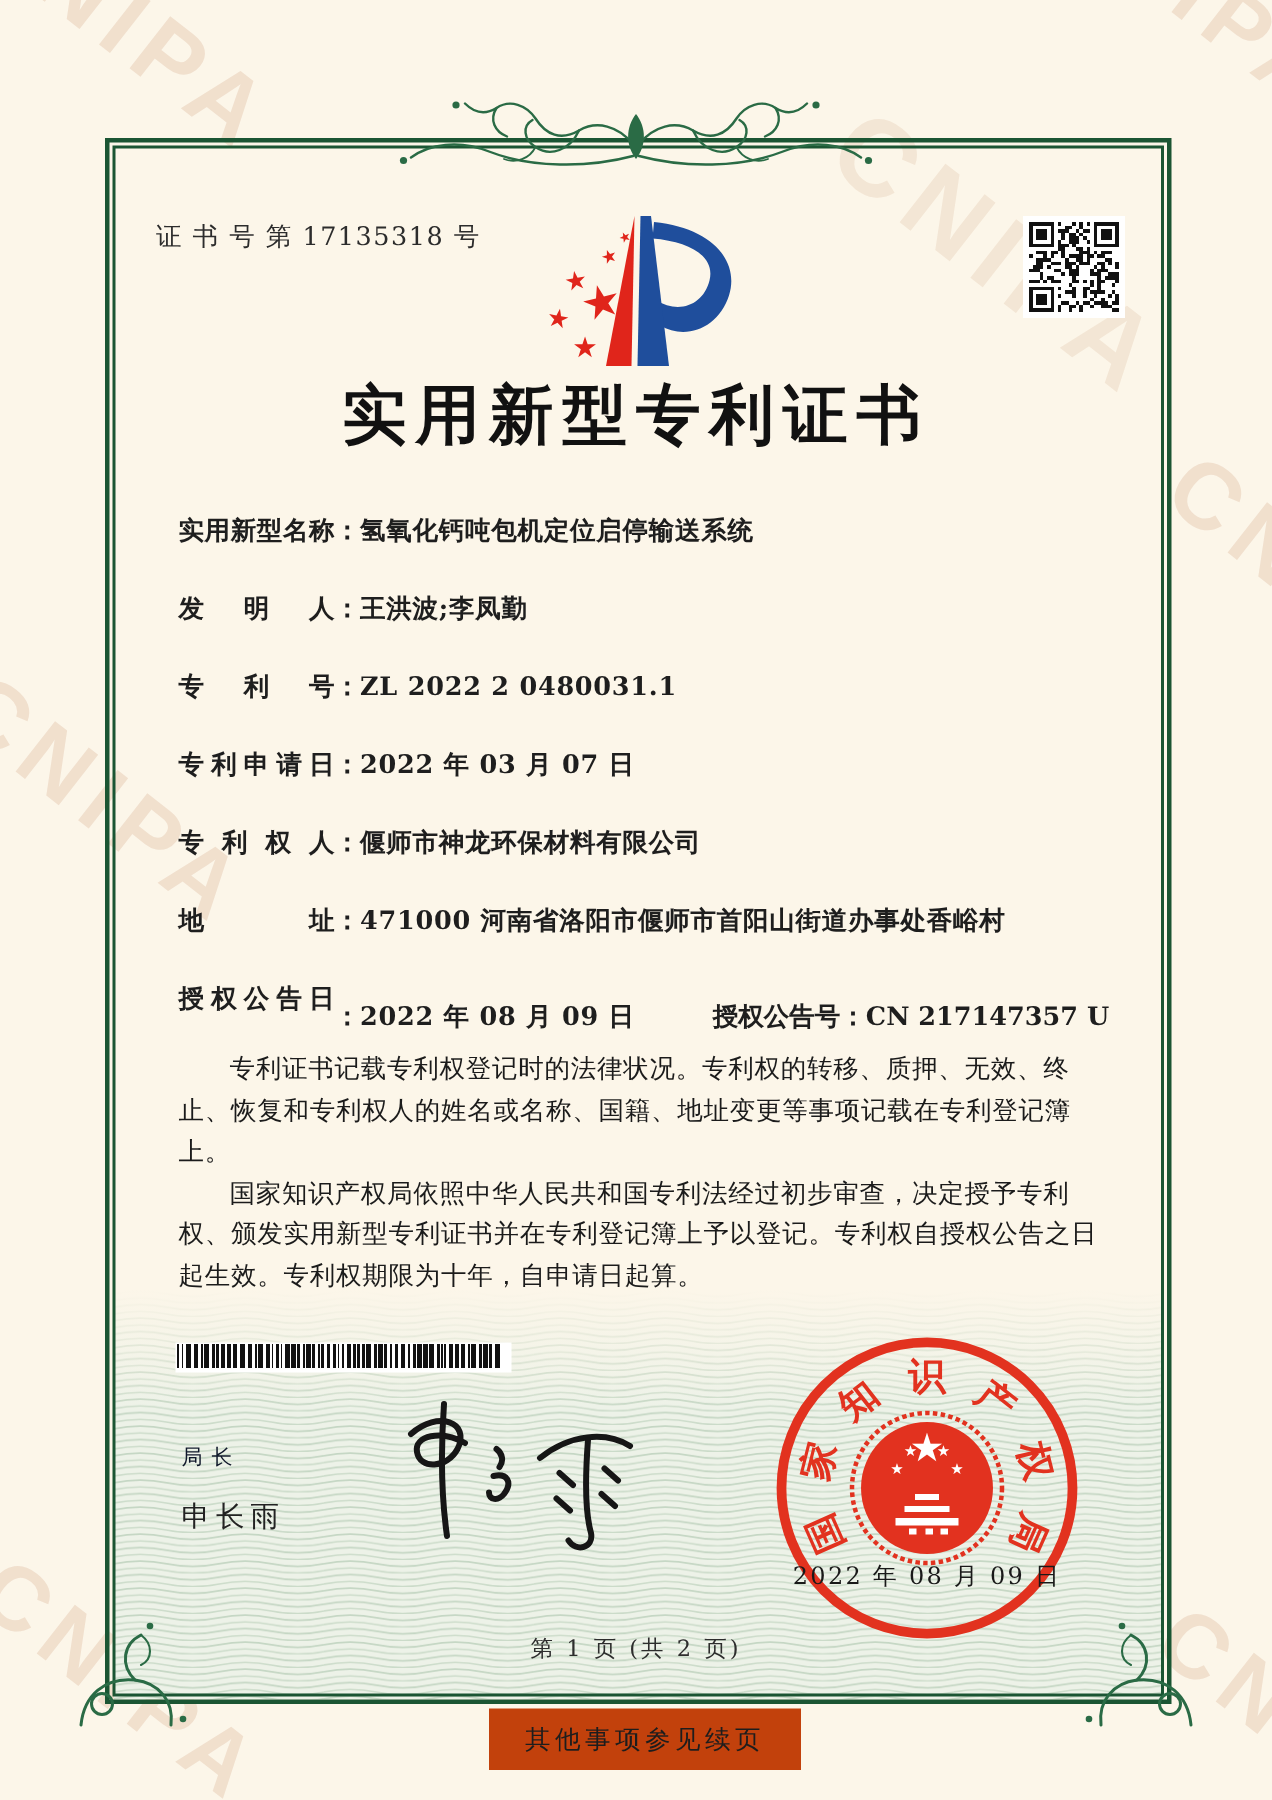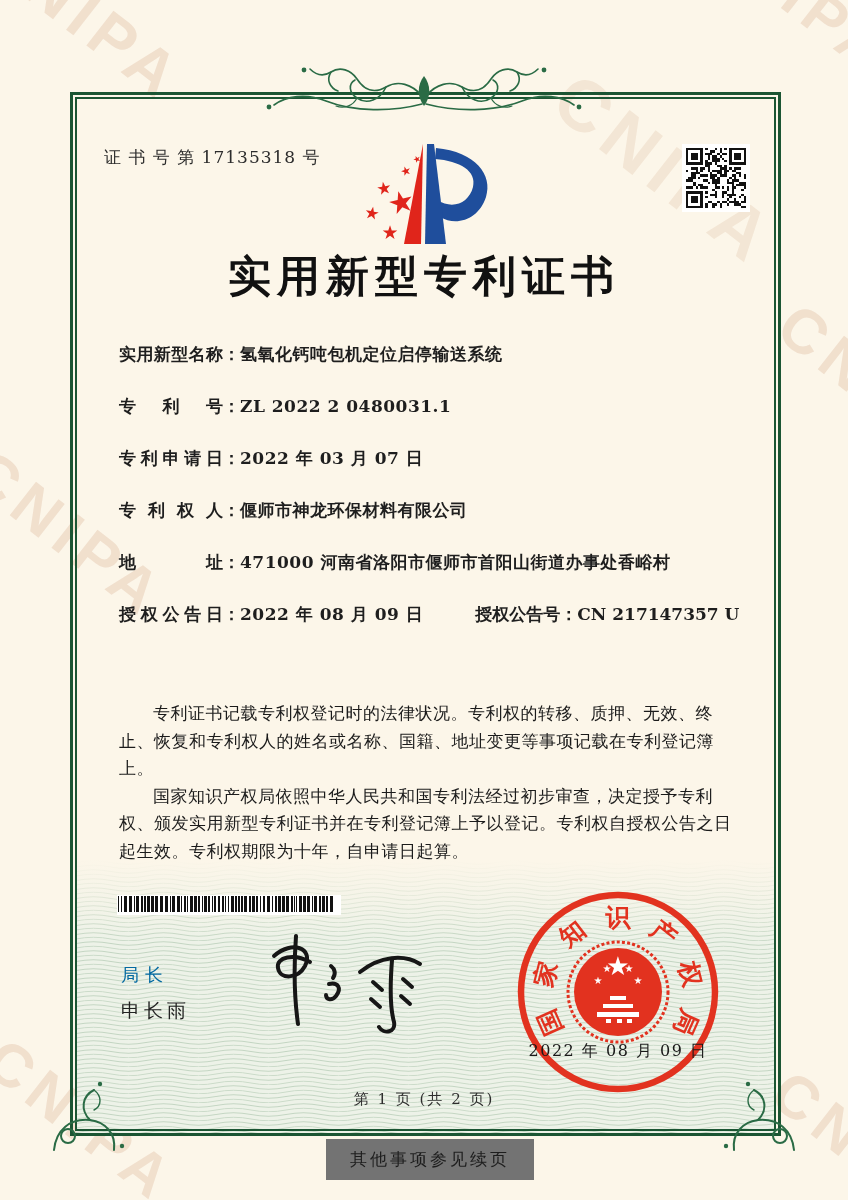--- a/index.html
+++ b/index.html
@@ -26,37 +26,37 @@
   .logo{position:absolute;left:352px;top:138px;}
   .qr{position:absolute;left:682px;top:144px;width:68px;height:68px;background:#fff;padding:4px;box-sizing:border-box;}
   .title{position:absolute;left:0;top:248px;width:100%;text-align:center;font-size:43px;font-weight:700;
          color:#111;letter-spacing:6px;}
 
   .fields{position:absolute;left:119px;top:343px;width:620px;font-size:17px;color:#1e1e1e;font-weight:bold;}
   .frow{height:22px;line-height:22px;margin-bottom:30px;white-space:nowrap;}
   .flabel{display:inline-block;width:104px;text-align:justify;text-align-last:justify;vertical-align:top;}
   .fcolon{display:inline-block;width:17px;}
   .fvalue{letter-spacing:.5px;}
-  .grant-no{display:inline-block;margin-left:52px;}
+  .grant-no{display:inline-block;margin-left:52px;margin-top:12px;}
 
   .paras{position:absolute;left:119px;top:700px;width:616px;font-size:17px;line-height:27.5px;color:#1b1b1b;}
   .paras p{margin:0;text-indent:2em;letter-spacing:.5px;}
 
   .barcode{position:absolute;left:117px;top:895px;width:224px;height:20px;background:#fff;padding:1px;box-sizing:border-box;z-index:6;}
 
-  .signer-title{position:absolute;left:121px;top:963px;font-size:18px;letter-spacing:6px;color:#0369a1;}
+  .signer-title{position:absolute;left:121px;top:963px;font-size:14px;letter-spacing:6px;color:#0f172a;}
   .signer-name{position:absolute;left:121px;top:998px;font-size:19px;letter-spacing:4px;color:#222;text-align:right;}
   .signature{position:absolute;left:234px;top:922px;}
 
   .seal{position:absolute;left:514px;top:888px;}
   .seal-ring text{fill:#e2321f;font-size:25px;font-weight:700;font-family:"DejaVu Serif","Liberation Serif",serif;text-anchor:middle;}
   .seal-date{font-size:16px;fill:#191919;letter-spacing:1.5px;text-anchor:middle;font-family:"DejaVu Serif","Liberation Serif",serif;}
 
   .page-num{position:absolute;left:0;top:1090px;width:100%;text-align:center;font-size:15px;color:#2d2d2d;letter-spacing:2px;z-index:6;}
-  .bottom-note{position:absolute;left:326px;top:1139px;background:#737373;padding:9px 24px;font-size:17px;
+  .bottom-note{position:absolute;left:326px;top:1139px;background:#c2410c;padding:9px 24px;font-size:17px;
                color:#1d1d1d;letter-spacing:3px;z-index:6;}
 
   svg text.star{font-family:"DejaVu Sans",sans-serif;text-anchor:middle;dominant-baseline:central;}
 </style>
 </head>
 <body>
 
 <div class="page">
 
   <div class="wm" style="left:-34px;top:-22px;font-size:64px;">CNIPA</div>
@@ -356,20 +356,23 @@
       </svg>
     </div>
 
     <div class="title">实用新型专利证书</div>
 
     <div class="fields">
       <div class="frow">
         <span class="flabel">实用新型名称</span><span class="fcolon">：</span><span class="fvalue">氢氧化钙吨包机定位启停输送系统</span>
       </div>
       <div class="frow">
+        <span class="flabel">发明人</span><span class="fcolon">：</span><span class="fvalue">王洪波;李凤勤</span>
+      </div>
+      <div class="frow">
         <span class="flabel">专利号</span><span class="fcolon">：</span><span class="fvalue">ZL 2022 2 0480031.1</span>
       </div>
       <div class="frow">
         <span class="flabel">专利申请日</span><span class="fcolon">：</span><span class="fvalue">2022 年 03 月 07 日</span>
       </div>
       <div class="frow">
         <span class="flabel">专利权人</span><span class="fcolon">：</span><span class="fvalue">偃师市神龙环保材料有限公司</span>
       </div>
       <div class="frow">
         <span class="flabel">地址</span><span class="fcolon">：</span><span class="fvalue">471000 河南省洛阳市偃师市首阳山街道办事处香峪村</span>

